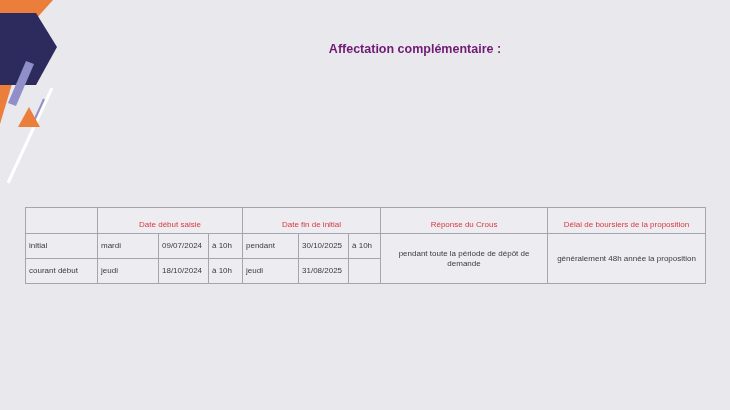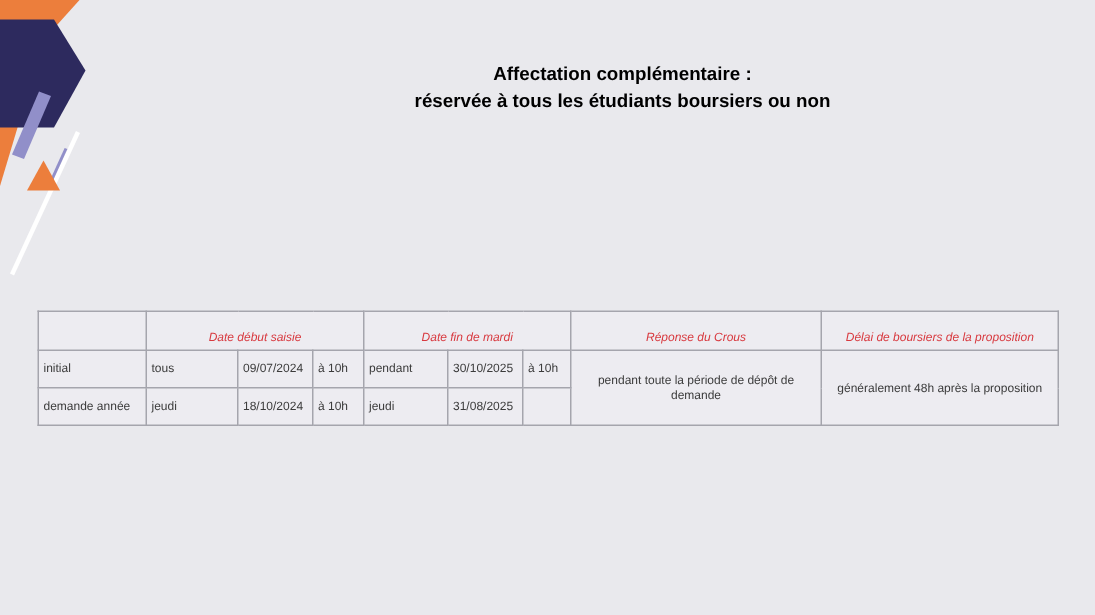--- a/index.html
+++ b/index.html
@@ -9,21 +9,21 @@
     width: 730px; height: 410px;
     background: #E9E9ED;
     font-family: "Liberation Sans", sans-serif;
     overflow: hidden;
   }
   .deco-svg { position: absolute; left: 0; top: 0; }
   .title-block {
     position: absolute;
     left: 100px; top: 40px; width: 630px;
     text-align: center;
-    color: #000000;
+    color: #701a75;
     font-weight: bold;
     font-size: 12.5px;
     line-height: 18px;
   }
   table.aff {
     position: absolute;
     left: 25px; top: 207px;
     width: 680px;
     border-collapse: collapse;
     table-layout: fixed;
@@ -37,21 +37,20 @@
     vertical-align: middle;
     padding: 0 3px;
     overflow: hidden;
   }
   tr.hdr td {
     color: #D8393F;
     text-align: center;
     vertical-align: bottom;
     padding-bottom: 3px;
     height: 26px;
-    font-style: italic;
   }
   tr.body-row td { height: 25px; margin-top: 12px; }
   td.merged-center {
     text-align: center;
     vertical-align: middle;
     padding: 0 8px;
   }
   td.hdr-wide { padding: 0 12px 3px 12px; }
 </style>
 </head>
@@ -62,56 +61,55 @@
   <polygon points="0,84 12,84 0,124" fill="#EC7E3C"></polygon>
   <polygon points="-12,13 36,13 57,47 36,85 -12,85" fill="#2D2A5E"></polygon>
   <polygon points="26,61 34,64 16,106 8,103" fill="#918FC9"></polygon>
   <line x1="52" y1="88" x2="8" y2="183" stroke-width="3" stroke="#FFFFFF"></line>
   <line x1="44" y1="99" x2="34" y2="121" stroke-width="2" stroke="#918FC9"></line>
   <polygon points="29,107 40,127 18,127" fill="#EC7E3C"></polygon>
 </svg>
 
 <div class="title-block">
   <div>Affectation complémentaire :</div>
-  <div>réservée à tous les étudiants boursiers ou non</div>
 </div>
 
 <table class="aff">
   <colgroup>
     <col style="width:72px">
       <col style="width:61px">
       <col style="width:50px">
     <col style="width:34px">
       <col style="width:56px">
       <col style="width:50px">
     <col style="width:32px">
       <col style="width:167px">
       <col style="width:158px">
   </colgroup>
   <tbody>
     <tr class="hdr">
       <td></td>
       <td colspan="3">Date début saisie</td>
-      <td colspan="3">Date fin de mardi</td>
+      <td colspan="3">Date fin de initial</td>
       <td>Réponse du Crous</td>
       <td class="hdr-wide">Délai de boursiers de la proposition</td>
     </tr>
     <tr class="body-row">
       <td>initial</td>
-      <td>tous</td>
+      <td>mardi</td>
       <td>09/07/2024</td>
       <td>à 10h</td>
       <td>pendant</td>
       <td>30/10/2025</td>
       <td>à 10h</td>
       <td rowspan="2" class="merged-center">pendant toute la période de dépôt de demande</td>
-      <td rowspan="2" class="merged-center">généralement 48h après la proposition</td>
+      <td rowspan="2" class="merged-center">généralement 48h année la proposition</td>
     </tr>
     <tr class="body-row">
-      <td>demande année</td>
+      <td>courant début</td>
       <td>jeudi</td>
       <td>18/10/2024</td>
       <td>à 10h</td>
       <td>jeudi</td>
       <td>31/08/2025</td>
       <td></td>
     </tr>
   </tbody>
 </table>
 

